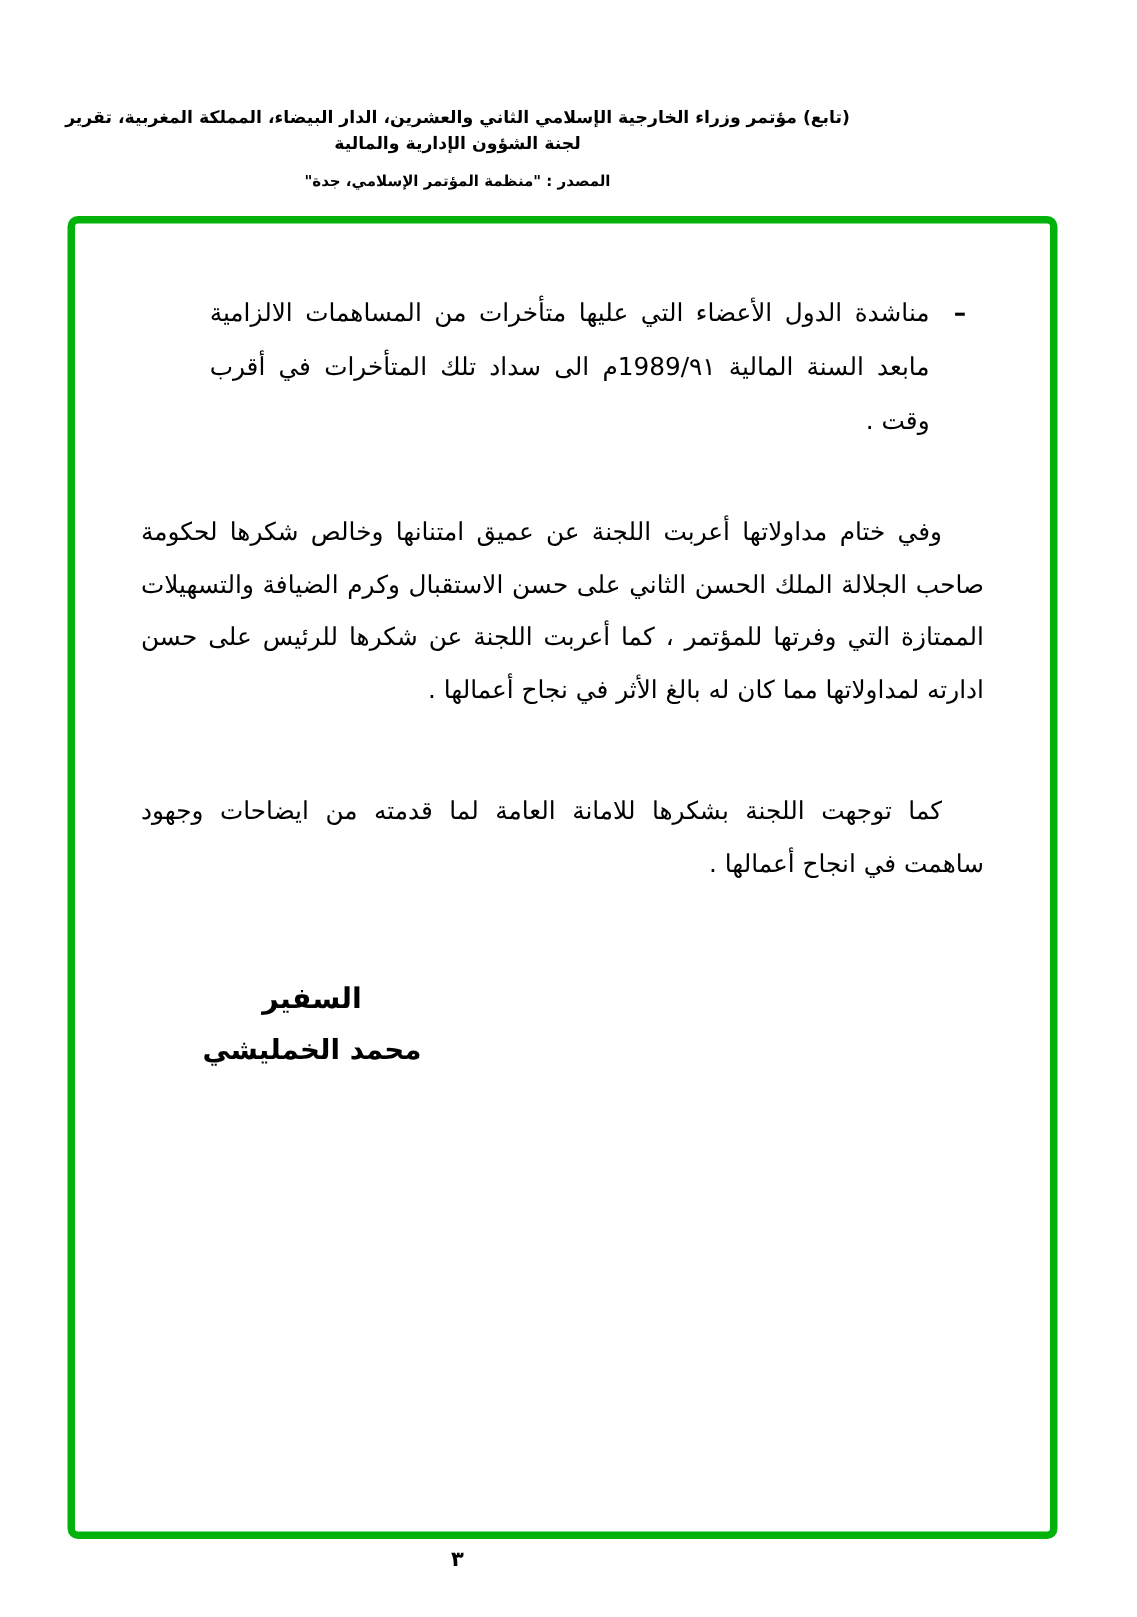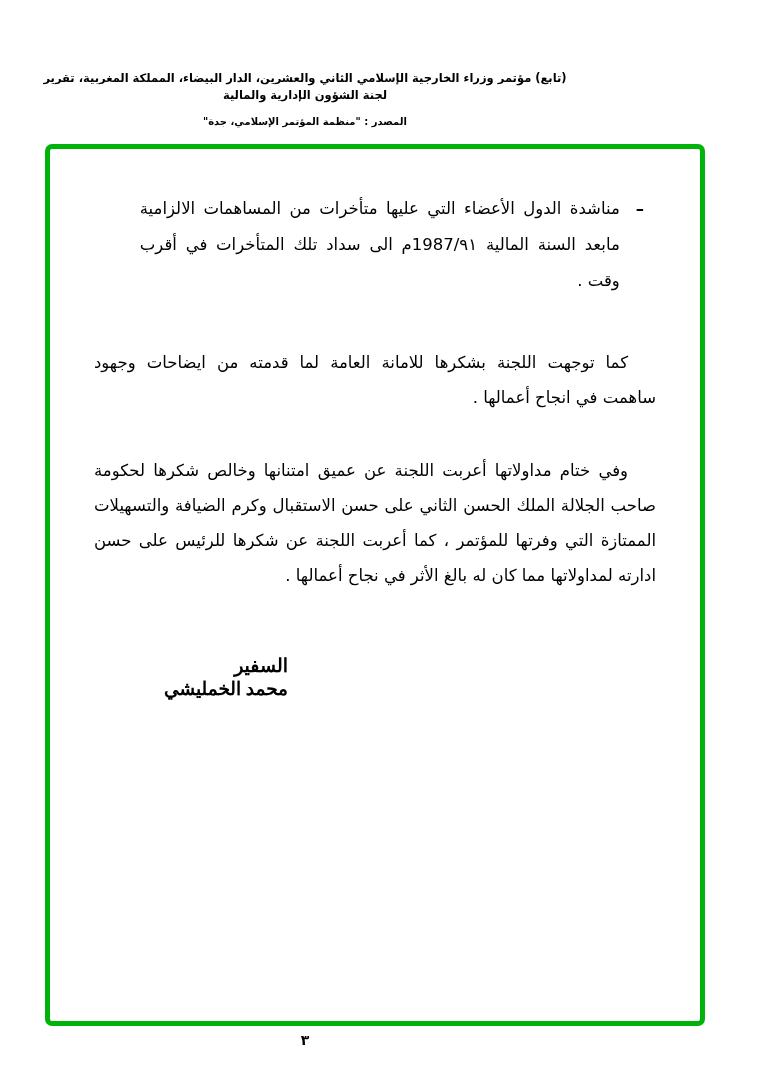--- a/index.html
+++ b/index.html
@@ -77,29 +77,29 @@
     text-indent: 28px;
     line-height: 35px;
   }
   .para.second {
     margin-top: 46px;
   }
   .signature {
     margin-top: 62px;
     margin-right: 368px;
     width: 160px;
-    text-align: right;
+    text-align: center;
     font-weight: bold;
-    font-family: Liberation Serif, serif;
   }
   .sig-title {
     font-size: 19px;
     line-height: 1.2;
   }
   .sig-name {
+    margin-top: 12px;
     font-size: 18.5px;
     line-height: 1.2;
   }
   .page-number {
     position: absolute;
     bottom: 30px;
     left: 0;
     right: 0;
     text-align: center;
     font-size: 14px;
@@ -114,26 +114,26 @@
   <div class="header">
     <div class="header-line1">(تابع) مؤتمر وزراء الخارجية الإسلامي الثاني والعشرين، الدار البيضاء، المملكة المغربية، تقرير لجنة الشؤون الإدارية والمالية</div>
     <div class="header-line2">المصدر : "منظمة المؤتمر الإسلامي، جدة"</div>
   </div>
 
   <div class="green-box">
     <div class="box-content">
 
       <div class="bullet-item">
         <span class="dash">–</span>
-        <div class="bullet-text">مناشدة الدول الأعضاء التي عليها متأخرات من المساهمات الالزامية مابعد السنة المالية 1987/٩١م الى سداد تلك المتأخرات في أقرب وقت .</div>
+        <div class="bullet-text">مناشدة الدول الأعضاء التي عليها متأخرات من المساهمات الالزامية مابعد السنة المالية 1989/٩١م الى سداد تلك المتأخرات في أقرب وقت .</div>
       </div>
 
+      <div class="para">وفي ختام مداولاتها أعربت اللجنة عن عميق امتنانها وخالص شكرها لحكومة صاحب الجلالة الملك الحسن الثاني على حسن الاستقبال وكرم الضيافة والتسهيلات الممتازة التي وفرتها للمؤتمر ، كما أعربت اللجنة عن شكرها للرئيس على حسن ادارته لمداولاتها مما كان له بالغ الأثر في نجاح أعمالها .</div>
+
       <div class="para second">كما توجهت اللجنة بشكرها للامانة العامة لما قدمته من ايضاحات وجهود ساهمت في انجاح أعمالها .</div>
-
-      <div class="para">وفي ختام مداولاتها أعربت اللجنة عن عميق امتنانها وخالص شكرها لحكومة صاحب الجلالة الملك الحسن الثاني على حسن الاستقبال وكرم الضيافة والتسهيلات الممتازة التي وفرتها للمؤتمر ، كما أعربت اللجنة عن شكرها للرئيس على حسن ادارته لمداولاتها مما كان له بالغ الأثر في نجاح أعمالها .</div>
 
       <div class="signature">
         <div class="sig-title">السفير</div>
         <div class="sig-name">محمد الخمليشي</div>
       </div>
 
     </div>
   </div>
 
   <div class="page-number">٣</div>

